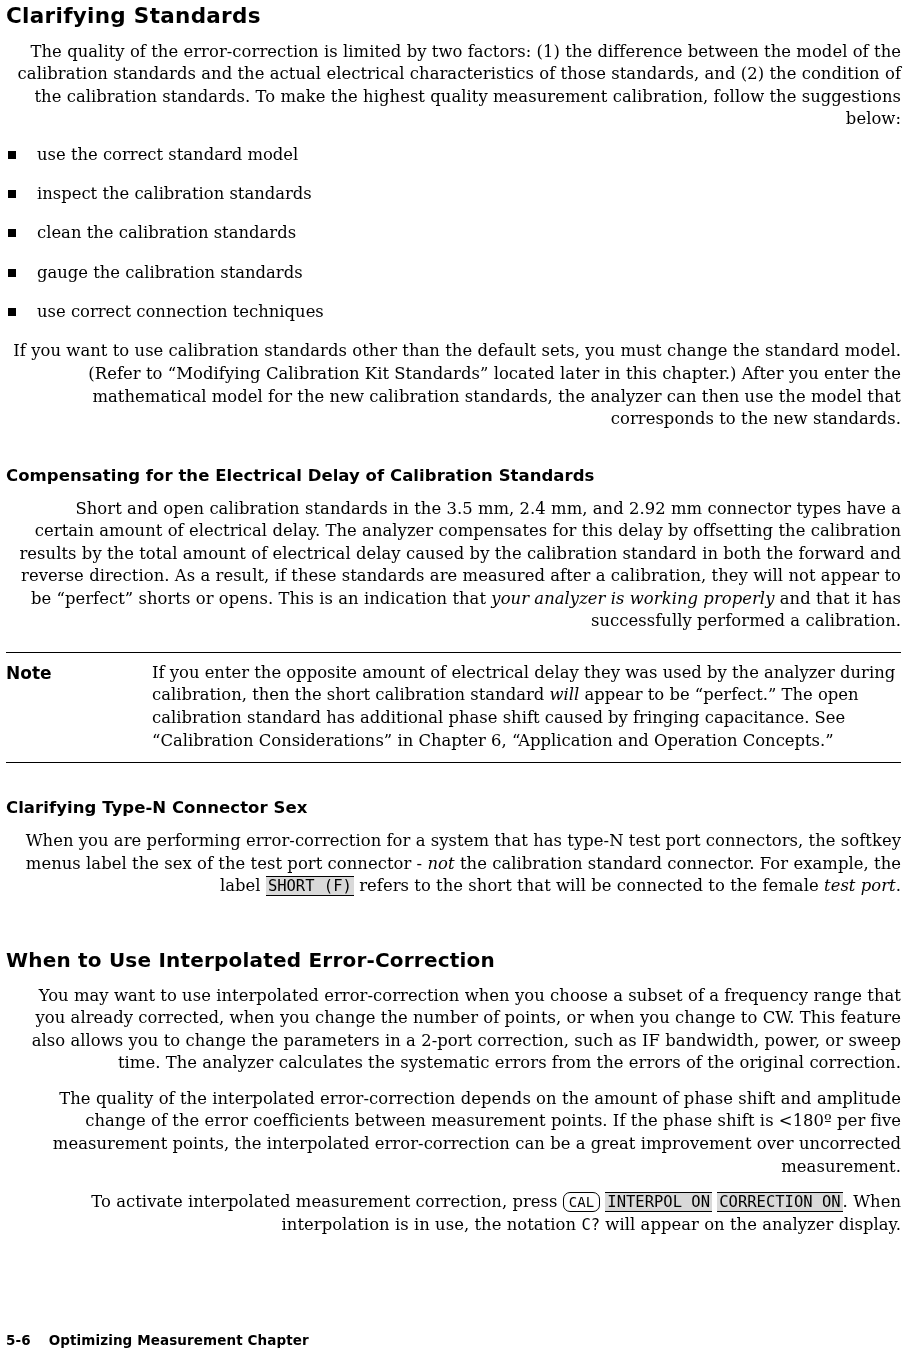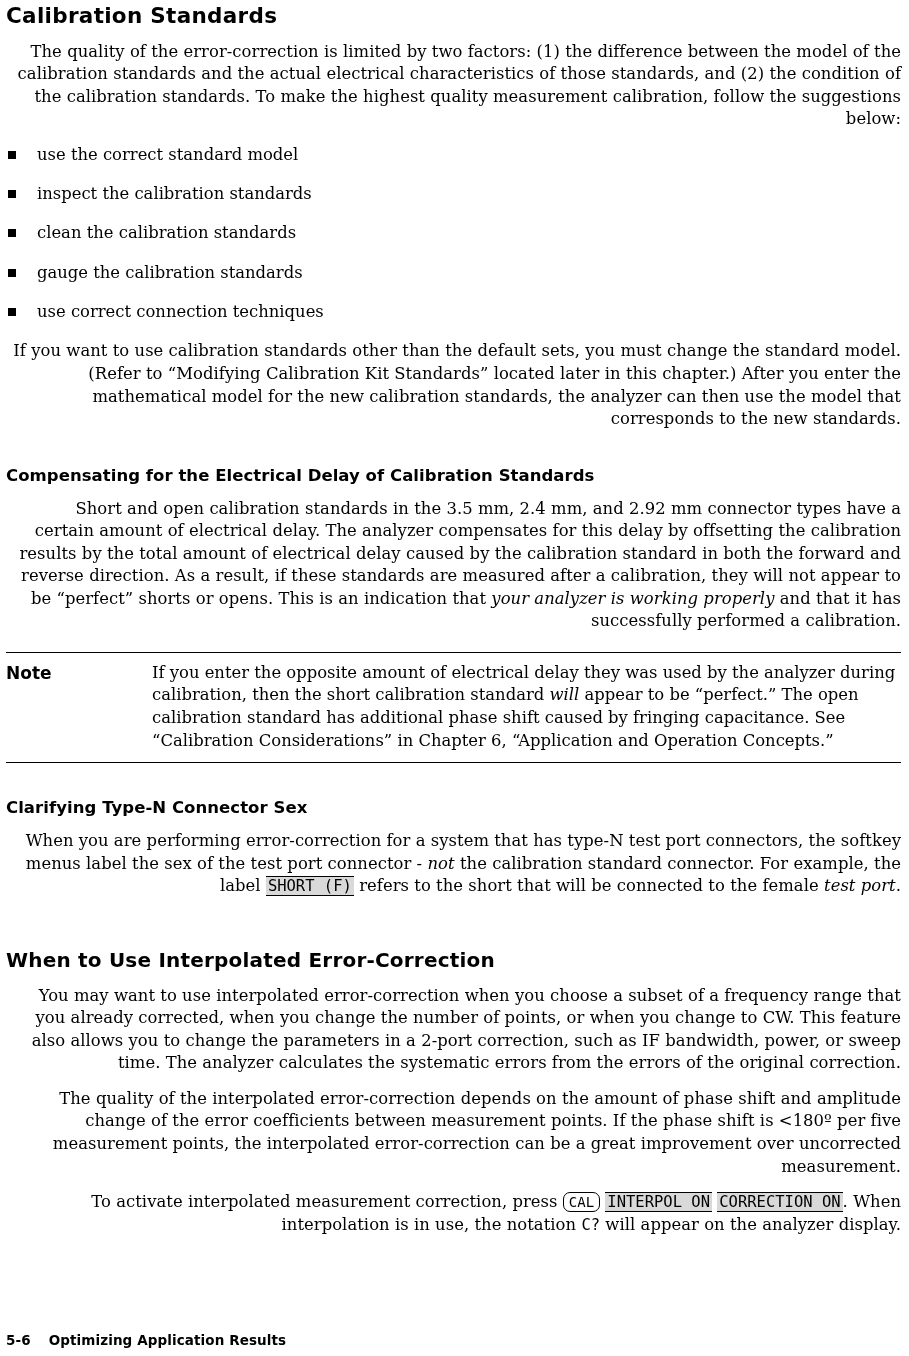--- a/index.html
+++ b/index.html
@@ -129,21 +129,21 @@
     letter-spacing: 0.1px;
   }
   .footer .pg { margin-right: 18px; }
   .spacer-sm { height: 6px; }
 </style>
 </head>
 <body>
 
 <div class="page">
 
-  <h1 class="sec-title">Calibration Standards</h1>
+  <h1 class="sec-title">Clarifying Standards</h1>
 
   <p class="body">The quality of the error-correction is limited by two factors: (1) the difference between the model of the calibration standards and the actual electrical characteristics of those standards, and (2) the condition of the calibration standards. To make the highest quality measurement calibration, follow the suggestions below:</p>
 
   <ul class="bullets">
     <li>use the correct standard model</li>
     <li>inspect the calibration standards</li>
     <li>clean the calibration standards</li>
     <li>gauge the calibration standards</li>
     <li>use correct connection techniques</li>
   </ul>
@@ -169,16 +169,16 @@
 
   <h2 class="sub-title-lg">When to Use Interpolated Error-Correction</h2>
 
   <p class="body">You may want to use interpolated error-correction when you choose a subset of a frequency range that you already corrected, when you change the number of points, or when you change to CW. This feature also allows you to change the parameters in a 2-port correction, such as IF bandwidth, power, or sweep time. The analyzer calculates the systematic errors from the errors of the original correction.</p>
 
   <p class="body">The quality of the interpolated error-correction depends on the amount of phase shift and amplitude change of the error coefficients between measurement points. If the phase shift is &lt;180º per five measurement points, the interpolated error-correction can be a great improvement over uncorrected measurement.</p>
 
   <p class="body"><span>To activate interpolated measurement correction, press </span><span class="key">CAL</span>&nbsp;<span class="softkey">INTERPOL ON</span>&nbsp;<span class="softkey">CORRECTION ON</span><span>. When interpolation is in use, the notation </span><span class="mono">C?</span><span> will appear on the analyzer display.</span></p>
 
   <div class="footer">
-    <span class="pg">5-6</span><span>Optimizing Application Results</span>
+    <span class="pg">5-6</span><span>Optimizing Measurement Chapter</span>
   </div>
 
 </div>
 
 </body></html>

